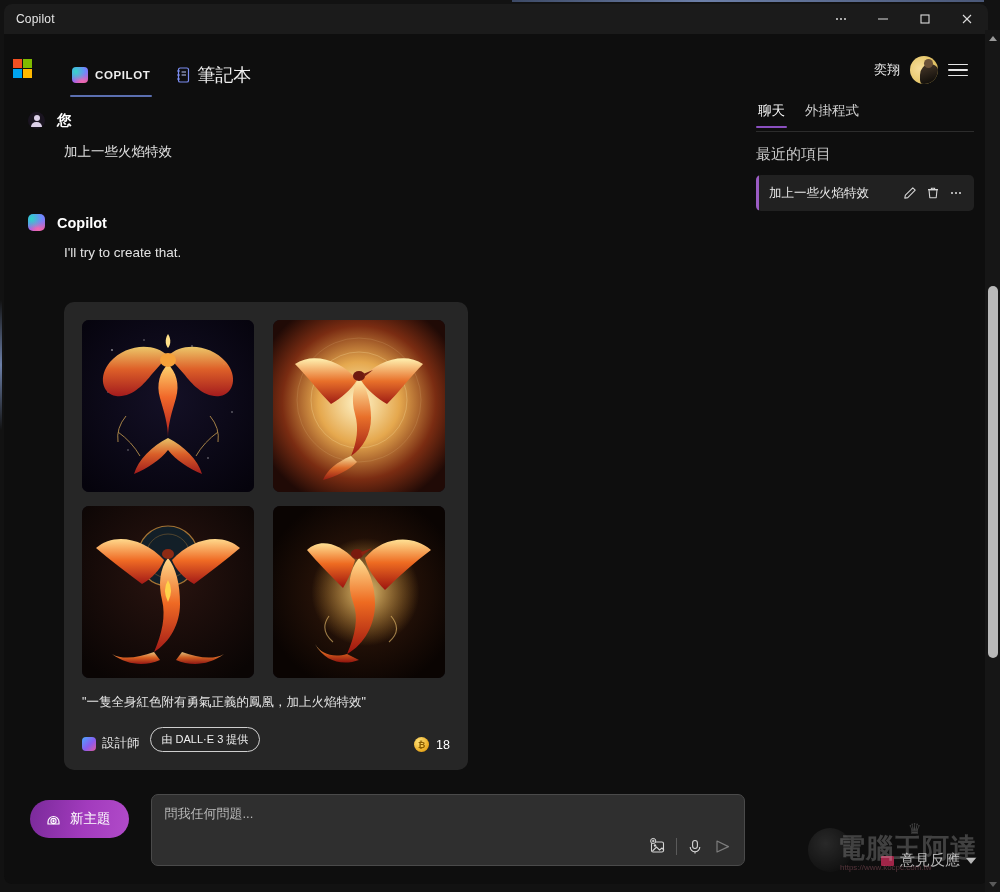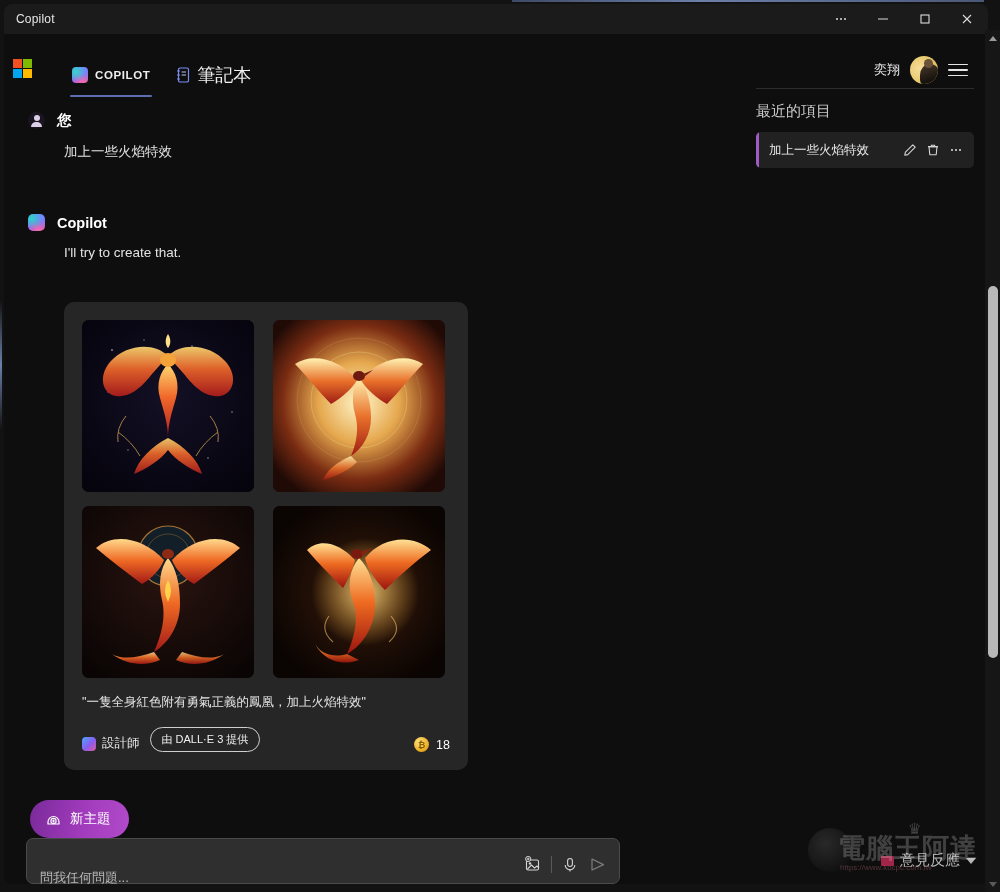--- a/index.html
+++ b/index.html
@@ -191,39 +191,39 @@
   .hist-text {
     color: #e9e9e9; font-size: 12.5px; margin-left: 13px; flex: 1;
     white-space: nowrap; overflow: hidden;
   }
   .hist-actions { display: flex; align-items: center; gap: 9px; padding-right: 11px; }
   .hist-actions span { color: #cfcfcf; display: flex; align-items: center; cursor: default; }
 
   
   .compose {
     position: absolute; left: 0; bottom: 0; width: 984px; height: 96px;
-    display: flex; align-items: flex-start; padding: 6px 0 0 0; flex-direction: column;
+    display: flex; align-items: flex-start; padding: 6px 0 0 0;
   }
   .newtopic {
     margin-left: 26px; margin-top: 6px;
     display: flex; align-items: center; gap: 8px;
     background: linear-gradient(100deg, #7a2a9a, #a23bbd 55%, #b14bc9);
     color: #ffffff; font-size: 13.5px;
     border: none; border-radius: 22px; padding: 10px 18px 10px 15px;
     cursor: default; font-family: inherit;
   }
   .inputwrap {
     margin-left: 22px; width: 594px; height: 72px;
     background: #2f2f2f; border: 1px solid #4a4a4a; border-radius: 7px;
     position: relative;
   }
   .inputwrap .txt {
     position: absolute; left: 13px; top: 11px; right: 13px;
     background: transparent; border: none; outline: none;
-    color: #22c55e; font-size: 13px; font-family: inherit; margin-top: 20px;
+    color: #22c55e; font-size: 13px; font-family: inherit;
   }
   .inputwrap .txt::placeholder { color: #b9b9b9; }
   .input-icons {
     position: absolute; right: 12px; bottom: 9px; display: flex; align-items: center; gap: 9px;
   }
   .input-icons .ic { color: #d6d6d6; display: flex; align-items: center; cursor: default; }
   .input-icons .sep { width: 1px; height: 17px; background: #5a5a5a; }
   .input-icons .send { color: #7d7d7d; }
 
   
@@ -519,20 +519,28 @@
           </div>
         </div>
 
         <div class="tail-msg">
           
           
         </div>
       </div>
 
       <div class="rightpanel">
+        <div class="rp-tabs">
+          <div class="rp-tab active">
+            <span>聊天</span>
+          </div>
+          <div class="rp-tab">
+            <span>外掛程式</span>
+          </div>
+        </div>
         <div class="rp-divider"></div>
         <div class="rp-label">最近的項目</div>
 
         <div class="hist-item">
           <span class="hist-accent"></span>
           <span class="hist-text">加上一些火焰特效</span>
           <span class="hist-actions">
             <span>
               <svg width="14" height="14" viewBox="0 0 14 14">
                 <path d="M9.8 1.8 l2.4 2.4 -7.4 7.4 -3 .6 .6 -3 Z" fill="none" stroke="#d4d4d4" stroke-width="1.1" stroke-linejoin="round"></path>

